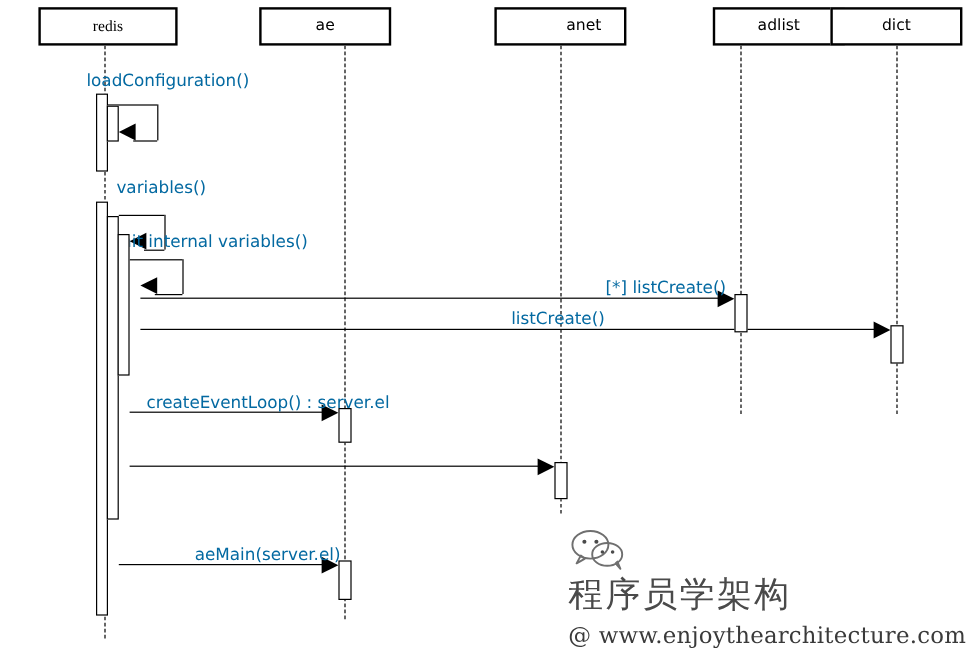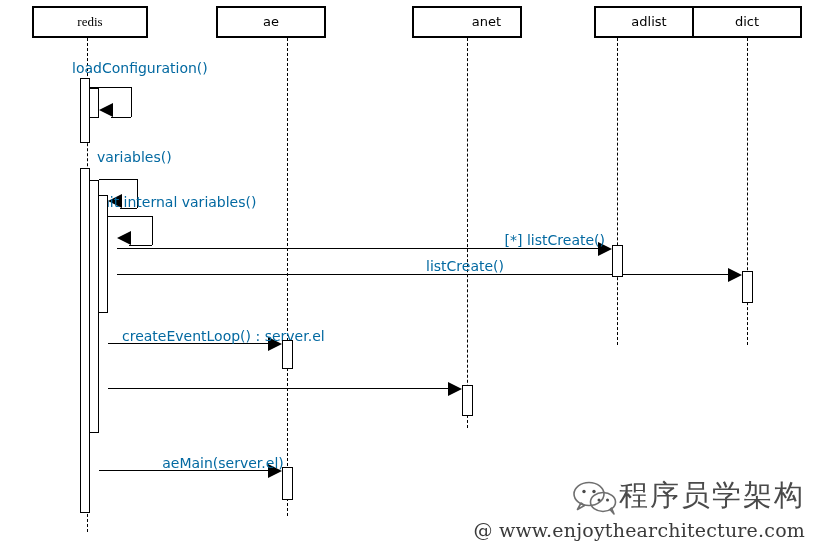--- a/index.html
+++ b/index.html
@@ -74,22 +74,23 @@
 
   
   #watermark{
     position:absolute;
     right:8px;bottom:4px;
     text-align:center;
     color:#3a3a3a;
     user-select:none;
   }
   #wm-top{
-    display:flex;align-items:flex-end;
+    display:flex;align-items:flex-start;
     justify-content:flex-end;
+    flex-direction:column;
   }
   #wm-cn{
     font-family:"DejaVu Sans","Liberation Sans",sans-serif;
     font-size:29px;
     letter-spacing:2px;
     color:#4a4a4a;
   }
   #wm-url{
     font-family:"DejaVu Serif","Liberation Serif",serif;
     font-size:19px;

